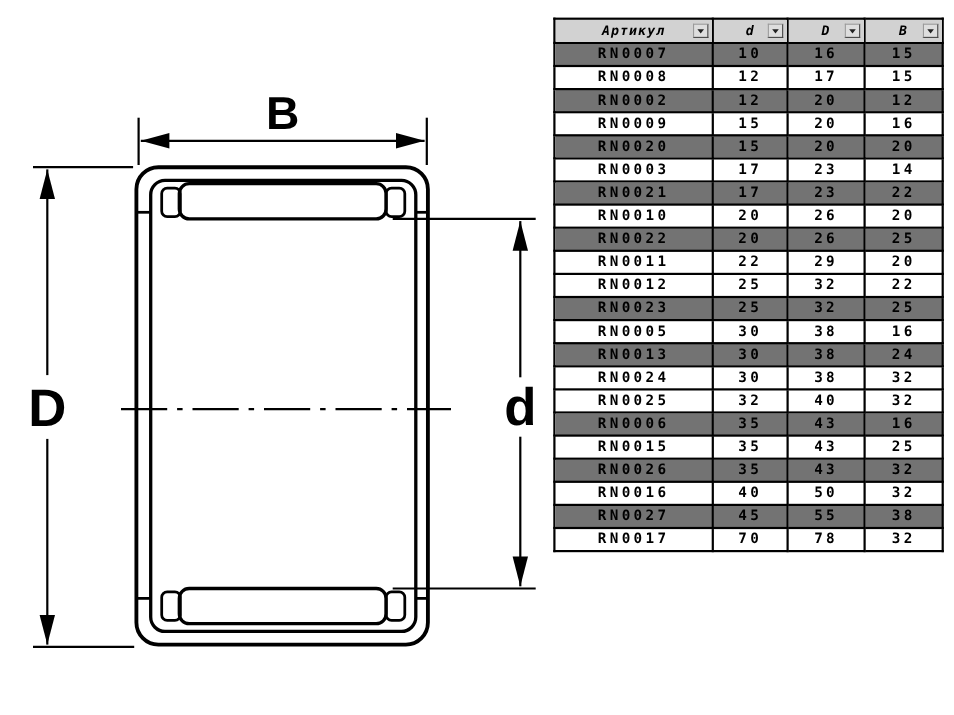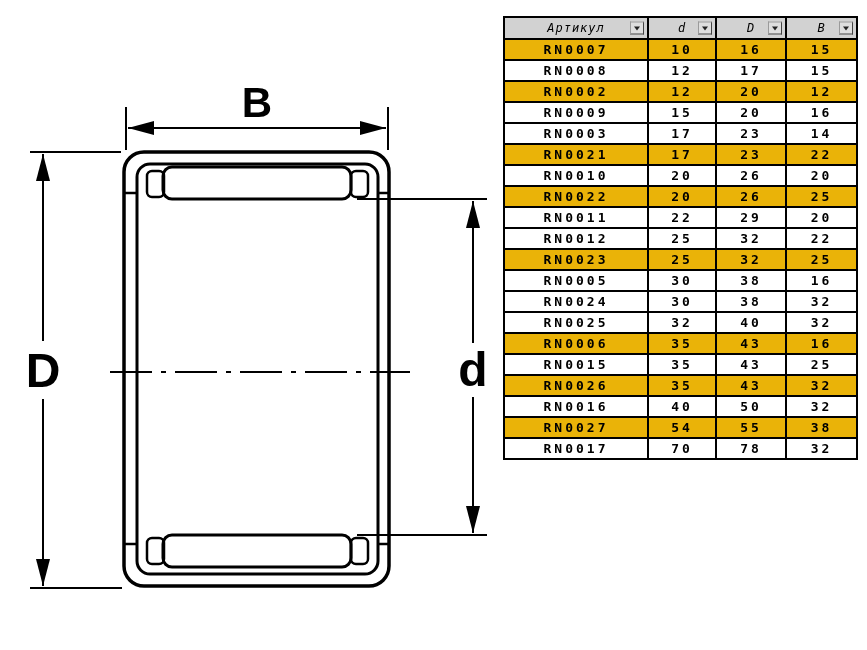--- a/index.html
+++ b/index.html
@@ -15,29 +15,29 @@
 
   table.spec {
     position:absolute; left:503px; top:16px; width:353px;
     border-collapse:collapse; table-layout:fixed;
   }
   table.spec th, table.spec td {
     border:2px solid #000; text-align:center; padding:0; overflow:hidden; white-space:nowrap;
   }
   table.spec th {
     height:20px; background:#d2d2d2; position:relative;
-    font-style:italic; font-weight:normal; font-size:12px; letter-spacing:1px;
+    font-style:italic; font-weight:bold; font-size:12px; letter-spacing:1px;
     font-family:"DejaVu Sans Mono", monospace; color:#000;
   }
   table.spec td {
     height:19px; line-height:19px; font-weight:bold; font-size:13px;
     letter-spacing:3px; color:#000; background:#ffffff;
   }
   table.spec td:first-child { letter-spacing:3px; }
-  table.spec tr.alt td { background:#eab308; }
+  table.spec tr.alt td { background:#737373; }
   .filter-btn {
     position:absolute; right:3px; top:50%; transform:translateY(-50%);
     width:14px; height:13px; background:#dedede;
     border:1px solid #9a9a9a; border-right-color:#444; border-bottom-color:#444;
     display:flex; align-items:center; justify-content:center; cursor:pointer; box-sizing:border-box;
   }
   .tri {
     width:0; height:0;
     border-left:3px solid transparent; border-right:3px solid transparent;
     border-top:4px solid #222;
@@ -145,20 +145,26 @@
           <td>12</td>
           <td>20</td>
           <td>12</td>
         </tr>
         <tr>
           <td>RN0009</td>
           <td>15</td>
           <td>20</td>
           <td>16</td>
         </tr>
+        <tr class="alt">
+          <td>RN0020</td>
+          <td>15</td>
+          <td>20</td>
+          <td>20</td>
+        </tr>
         <tr>
           <td>RN0003</td>
           <td>17</td>
           <td>23</td>
           <td>14</td>
         </tr>
         <tr class="alt">
           <td>RN0021</td>
           <td>17</td>
           <td>23</td>
@@ -193,20 +199,26 @@
           <td>25</td>
           <td>32</td>
           <td>25</td>
         </tr>
         <tr>
           <td>RN0005</td>
           <td>30</td>
           <td>38</td>
           <td>16</td>
         </tr>
+        <tr class="alt">
+          <td>RN0013</td>
+          <td>30</td>
+          <td>38</td>
+          <td>24</td>
+        </tr>
         <tr>
           <td>RN0024</td>
           <td>30</td>
           <td>38</td>
           <td>32</td>
         </tr>
         <tr>
           <td>RN0025</td>
           <td>32</td>
           <td>40</td>
@@ -231,21 +243,21 @@
           <td>32</td>
         </tr>
         <tr>
           <td>RN0016</td>
           <td>40</td>
           <td>50</td>
           <td>32</td>
         </tr>
         <tr class="alt">
           <td>RN0027</td>
-          <td>54</td>
+          <td>45</td>
           <td>55</td>
           <td>38</td>
         </tr>
         <tr>
           <td>RN0017</td>
           <td>70</td>
           <td>78</td>
           <td>32</td>
         </tr>
       </tbody>

